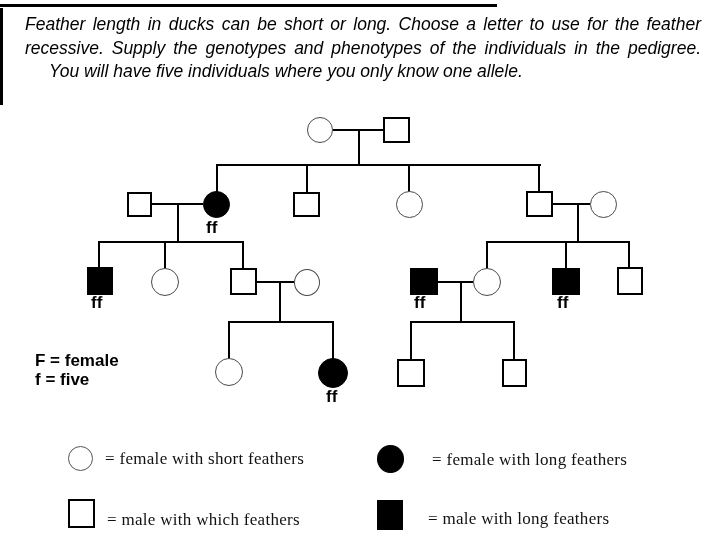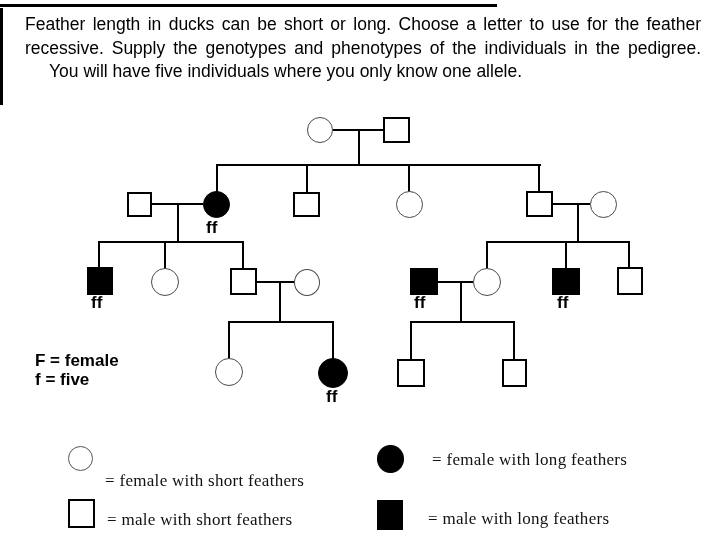--- a/index.html
+++ b/index.html
@@ -7,21 +7,21 @@
     position:relative; width:720px; height:540px; background:#ffffff;
     font-family:"Liberation Sans", sans-serif; overflow:hidden;
   }
   
   #top-border  { position:absolute; left:0; top:4px;  width:497px; height:2.5px; background:#000; }
   #left-border { position:absolute; left:0; top:8px;  width:2.5px; height:97px;  background:#000; }
 
   
   #instructions {
     position:absolute; left:25px; top:13px; width:676px;
-    font-size:17.5px; line-height:23.5px; color:#000;
+    font-size:17.5px; line-height:23.5px; color:#000;font-style:italic;
   }
   #instructions .jl { text-align:justify; text-align-last:justify; }
   #instructions .ll { text-align:left;margin-left:24px; }
 
   
   .ped-line { position:absolute; background:#000; }
   .shape { position:absolute; box-sizing:border-box; background:#fff; }
   .shape.square { border:2px solid #000; }
   .shape.circle { border:1.6px solid #4a4a4a; border-radius:50%; }
   .shape.filled { background:#000; border-color:#000; }
@@ -33,21 +33,21 @@
   
   .legend-text { position:absolute; font-family:"Liberation Serif", serif; font-size:17px; letter-spacing:0.3px; color:#111; white-space:nowrap; }
   .sym { position:absolute; box-sizing:border-box; background:#fff; }
   .sym-circle { border:1.5px solid #555; border-radius:50%; }
   .sym-square { border:2px solid #000; }
   .sym.filled { background:#000; border-color:#000; }
   #legend-sym-female-short { left:68px;  top:446px; width:25px; height:25px; }
   #legend-sym-female-long  { left:377px; top:445px; width:27px; height:28px; }
   #legend-sym-male-short   { left:68px;  top:499px; width:27px; height:29px; }
   #legend-sym-male-long    { left:377px; top:500px; width:26px; height:30px; }
-  #legend-txt-female-short { left:105px; top:449px;margin-top:22px; }
+  #legend-txt-female-short { left:105px; top:449px; }
   #legend-txt-female-long  { left:432px; top:450px; }
   #legend-txt-male-short   { left:107px; top:510px; }
   #legend-txt-male-long    { left:428px; top:509px; }
 </style>
 </head>
 <body>
 
 <div id="page">
   <div id="top-border"></div>
   <div id="left-border"></div>
@@ -121,18 +121,18 @@
   </div>
 
   <div id="legend">
     <span id="legend-sym-female-short" class="sym sym-circle"></span>
     <span id="legend-txt-female-short" class="legend-text">= female with short feathers</span>
 
     <span id="legend-sym-female-long" class="sym sym-circle filled"></span>
     <span id="legend-txt-female-long" class="legend-text">= female with long feathers</span>
 
     <span id="legend-sym-male-short" class="sym sym-square"></span>
-    <span id="legend-txt-male-short" class="legend-text">= male with short feathers</span>
+    <span id="legend-txt-male-short" class="legend-text">= male with which feathers</span>
 
     <span id="legend-sym-male-long" class="sym sym-square filled"></span>
     <span id="legend-txt-male-long" class="legend-text">= male with long feathers</span>
   </div>
 </div>
 
 </body></html>

